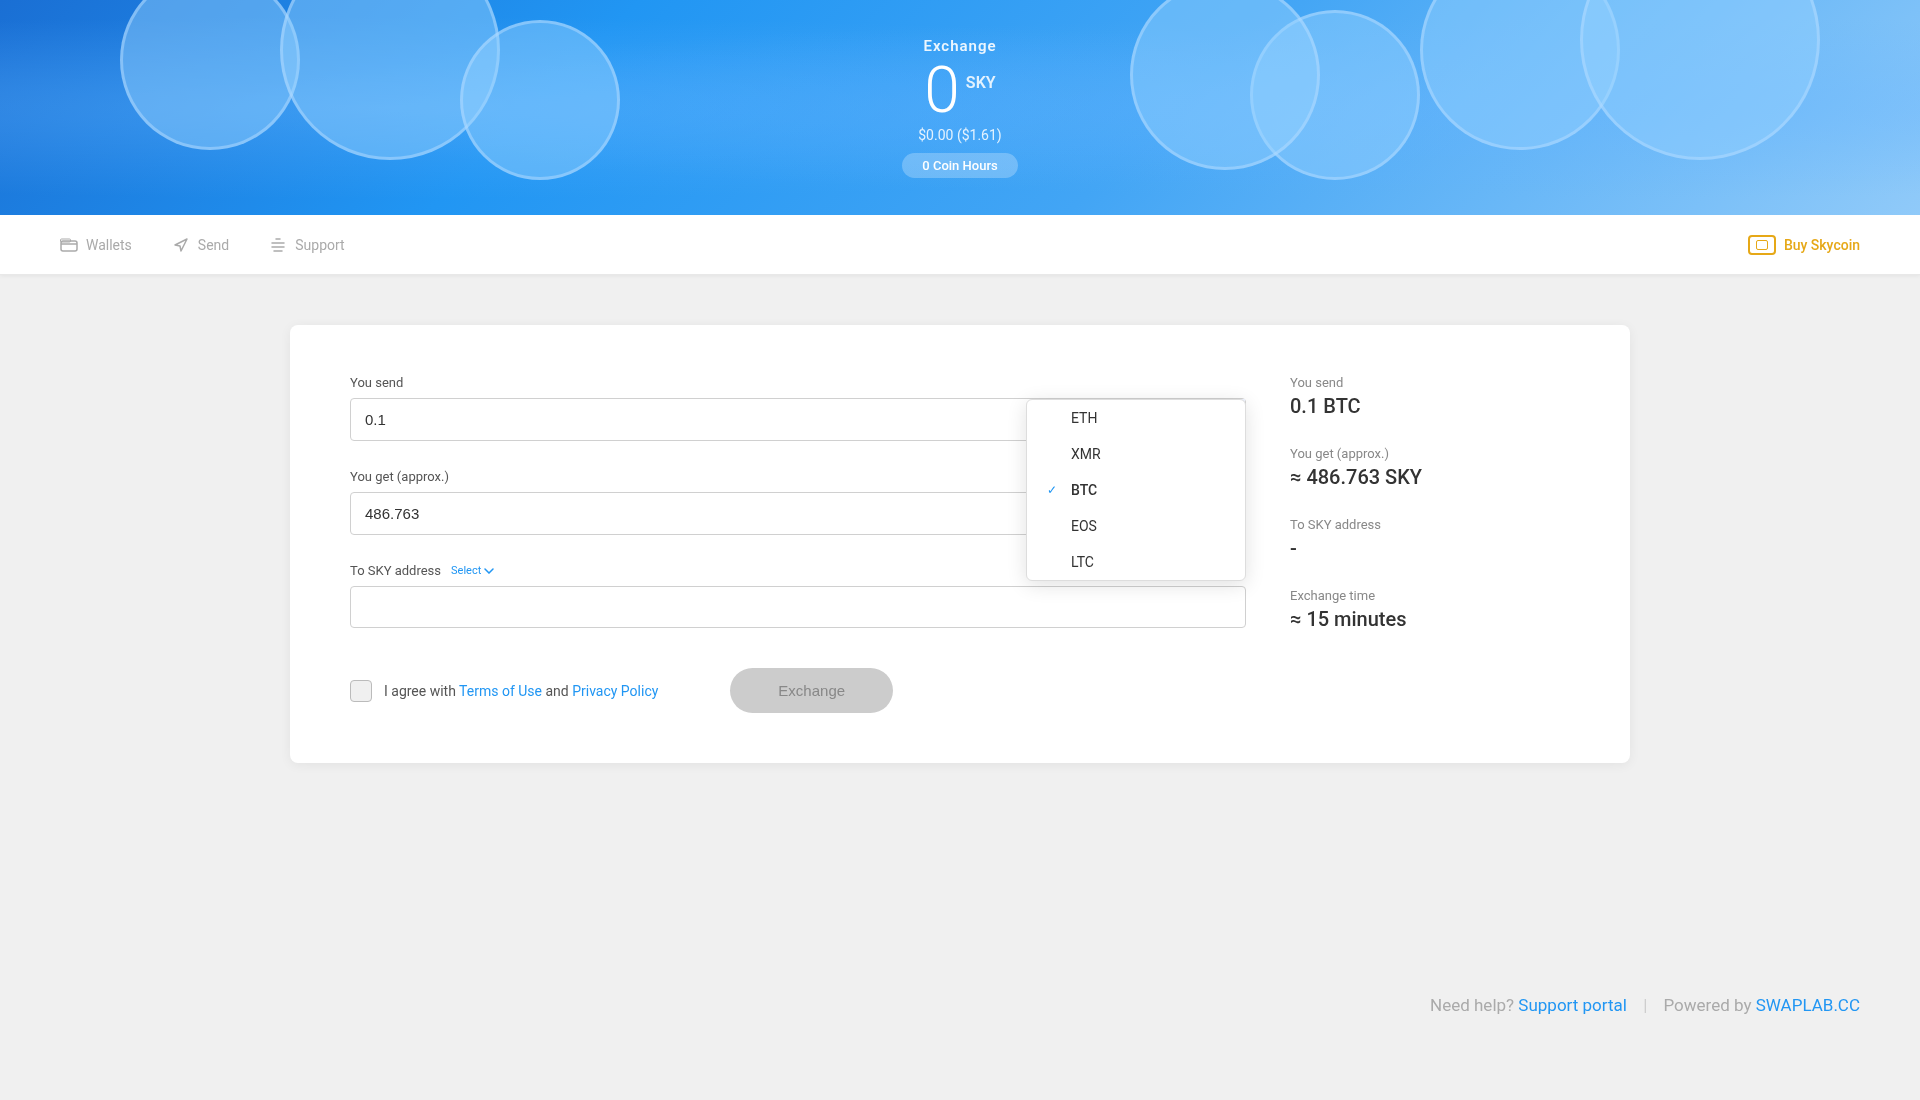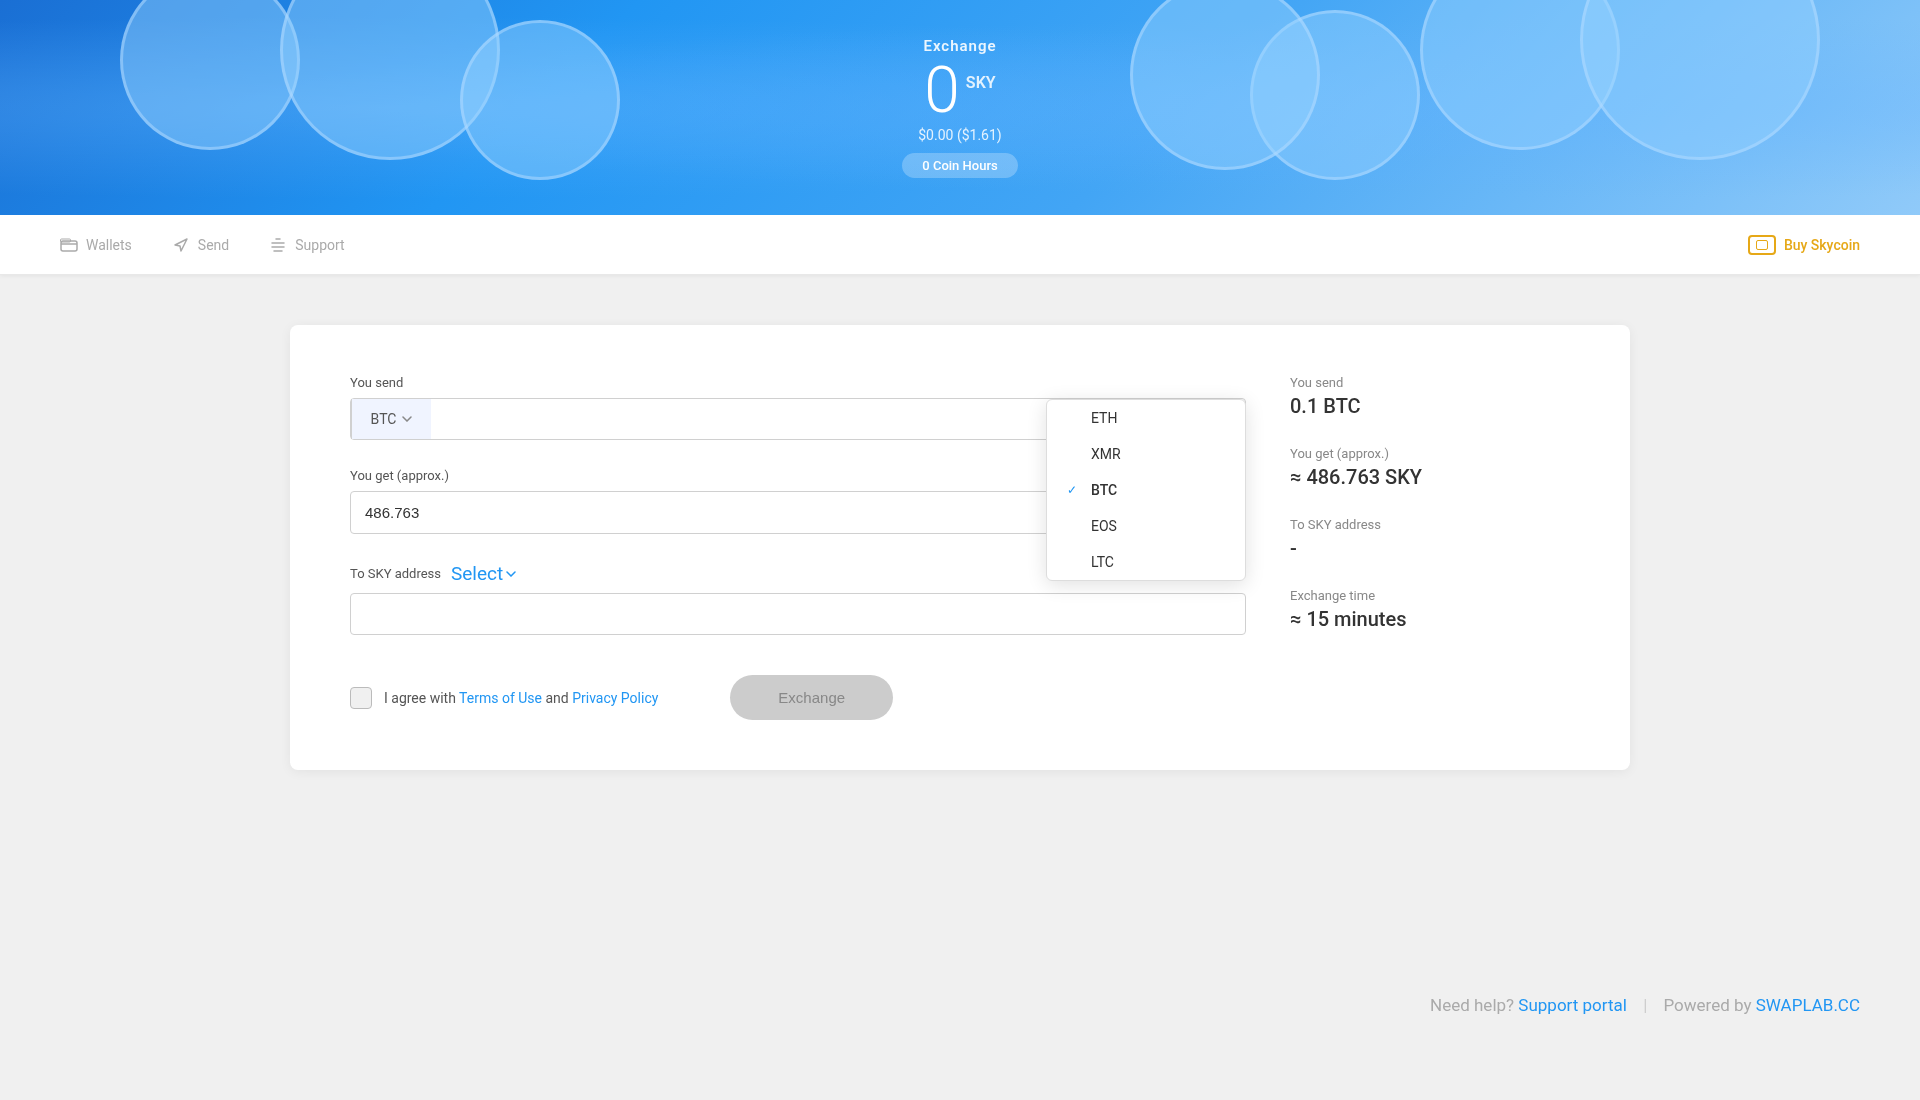--- a/index.html
+++ b/index.html
@@ -224,21 +224,21 @@
       color: #555;
       min-width: 80px;
       justify-content: center;
     }
 
     
     .dropdown-overlay {
       position: absolute;
       top: 0;
       right: -1px;
-      width: 200px;
+      width: 220px;
       background: #fff;
       border: 1px solid #ddd;
       border-radius: 6px;
       box-shadow: 0 4px 20px rgba(0,0,0,0.12);
       z-index: 100;
       overflow: hidden;
     }
     .dropdown-item {
       padding: 10px 20px;
       font-size: 14px;
@@ -263,21 +263,21 @@
       align-items: center;
       gap: 10px;
       margin-bottom: 8px;
     }
     .sky-label {
       font-size: 13px;
       color: #555;
     }
     .select-link {
       color: #2196F3;
-      font-size: 19px;
+      font-size: 11px;
       cursor: pointer;
       display: flex;
       align-items: center;
       gap: 3px;
     }
     .sky-input {
       width: 100%;
       border: 1px solid #d0d0d0;
       border-radius: 4px;
       padding: 12px 14px;
@@ -420,20 +420,21 @@
 </div>
 
 <div class="main-content">
   <div class="exchange-card">
 
     <div class="exchange-form">
 
       <div class="field-group">
         <label class="field-label">You send</label>
         <div class="field-row">
+          <input class="field-input" type="text" value="0.1" style="">
           <div class="field-select-btn">
             <span>BTC</span>
             <svg width="10" height="6" viewBox="0 0 10 6">
               <path d="M1 1L5 5L9 1" stroke="#888" stroke-width="1.5" fill="none" stroke-linecap="round"></path>
             </svg>
           </div>
 
           <div class="dropdown-overlay">
             <div class="dropdown-item">
               <span class="check-icon">&nbsp;</span>

